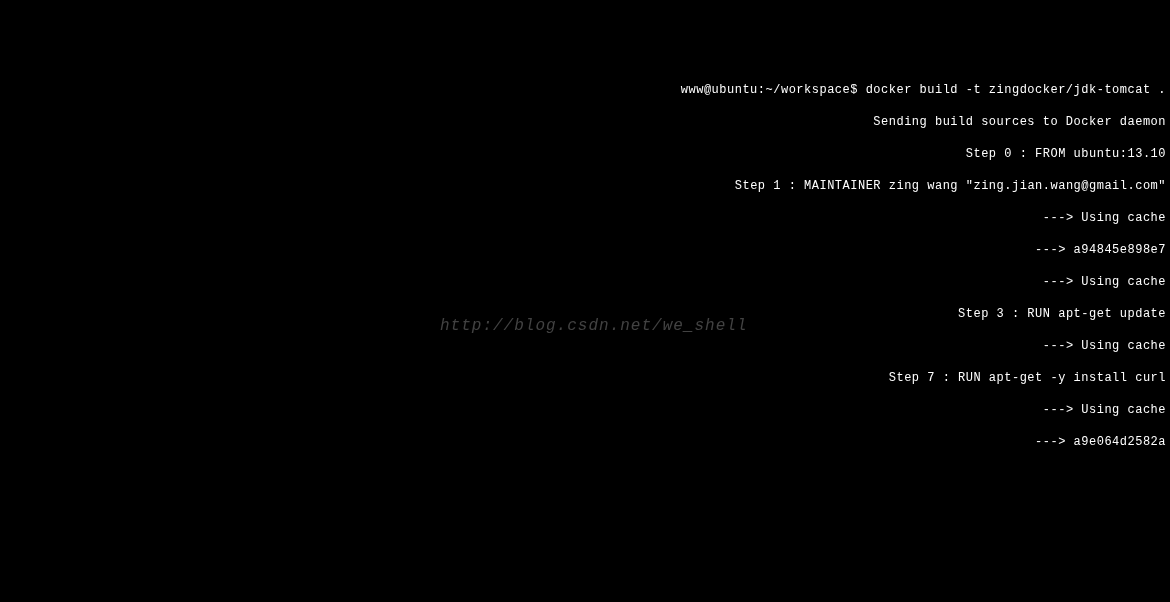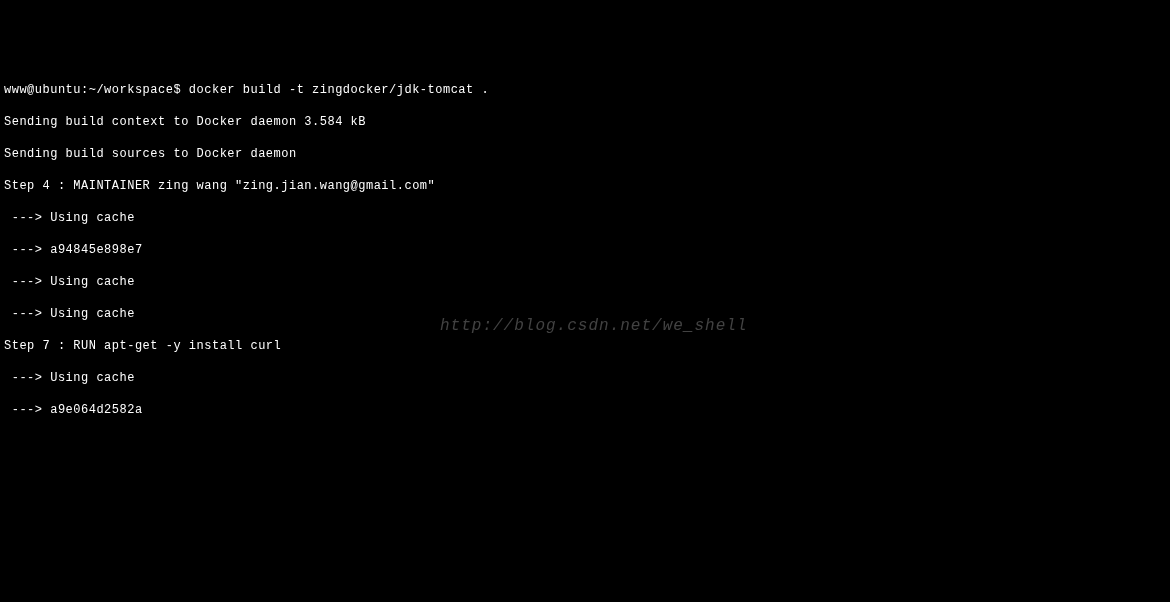--- a/index.html
+++ b/index.html
@@ -20,46 +20,48 @@
       width: 1170px;
       height: 602px;
       position: relative;
     }
     .terminal-output {
       white-space: pre;
     }
     .line {
       display: block;
       white-space: pre;
+      text-align: right;
     }
     .watermark {
       position: absolute;
       top: 318px;
       left: 440px;
       color: rgba(120, 120, 120, 0.55);
       font-size: 16px;
       font-family: "Courier New", monospace;
       letter-spacing: 1px;
       pointer-events: none;
       font-style: italic;
     }
   </style>
 </head>
 <body>
 
 
 
 <div class="terminal-output">
 <span class="line">www@ubuntu:~/workspace$ docker build -t zingdocker/jdk-tomcat .</span>
-<span class="line">Sending build context to Docker daemon 3.584 kB</span>
 <span class="line">Sending build sources to Docker daemon</span>
-<span class="line">Step 4 : MAINTAINER zing wang "zing.jian.wang@gmail.com"</span>
+<span class="line">Step 0 : FROM ubuntu:13.10</span>
+<span class="line">Step 1 : MAINTAINER zing wang "zing.jian.wang@gmail.com"</span>
 <span class="line"> ---&gt; Using cache</span>
 <span class="line"> ---&gt; a94845e898e7</span>
 <span class="line"> ---&gt; Using cache</span>
+<span class="line">Step 3 : RUN apt-get update</span>
 <span class="line"> ---&gt; Using cache</span>
 <span class="line">Step 7 : RUN apt-get -y install curl</span>
 <span class="line"> ---&gt; Using cache</span>
 <span class="line"> ---&gt; a9e064d2582a</span>
 
 
 
 
 
 

